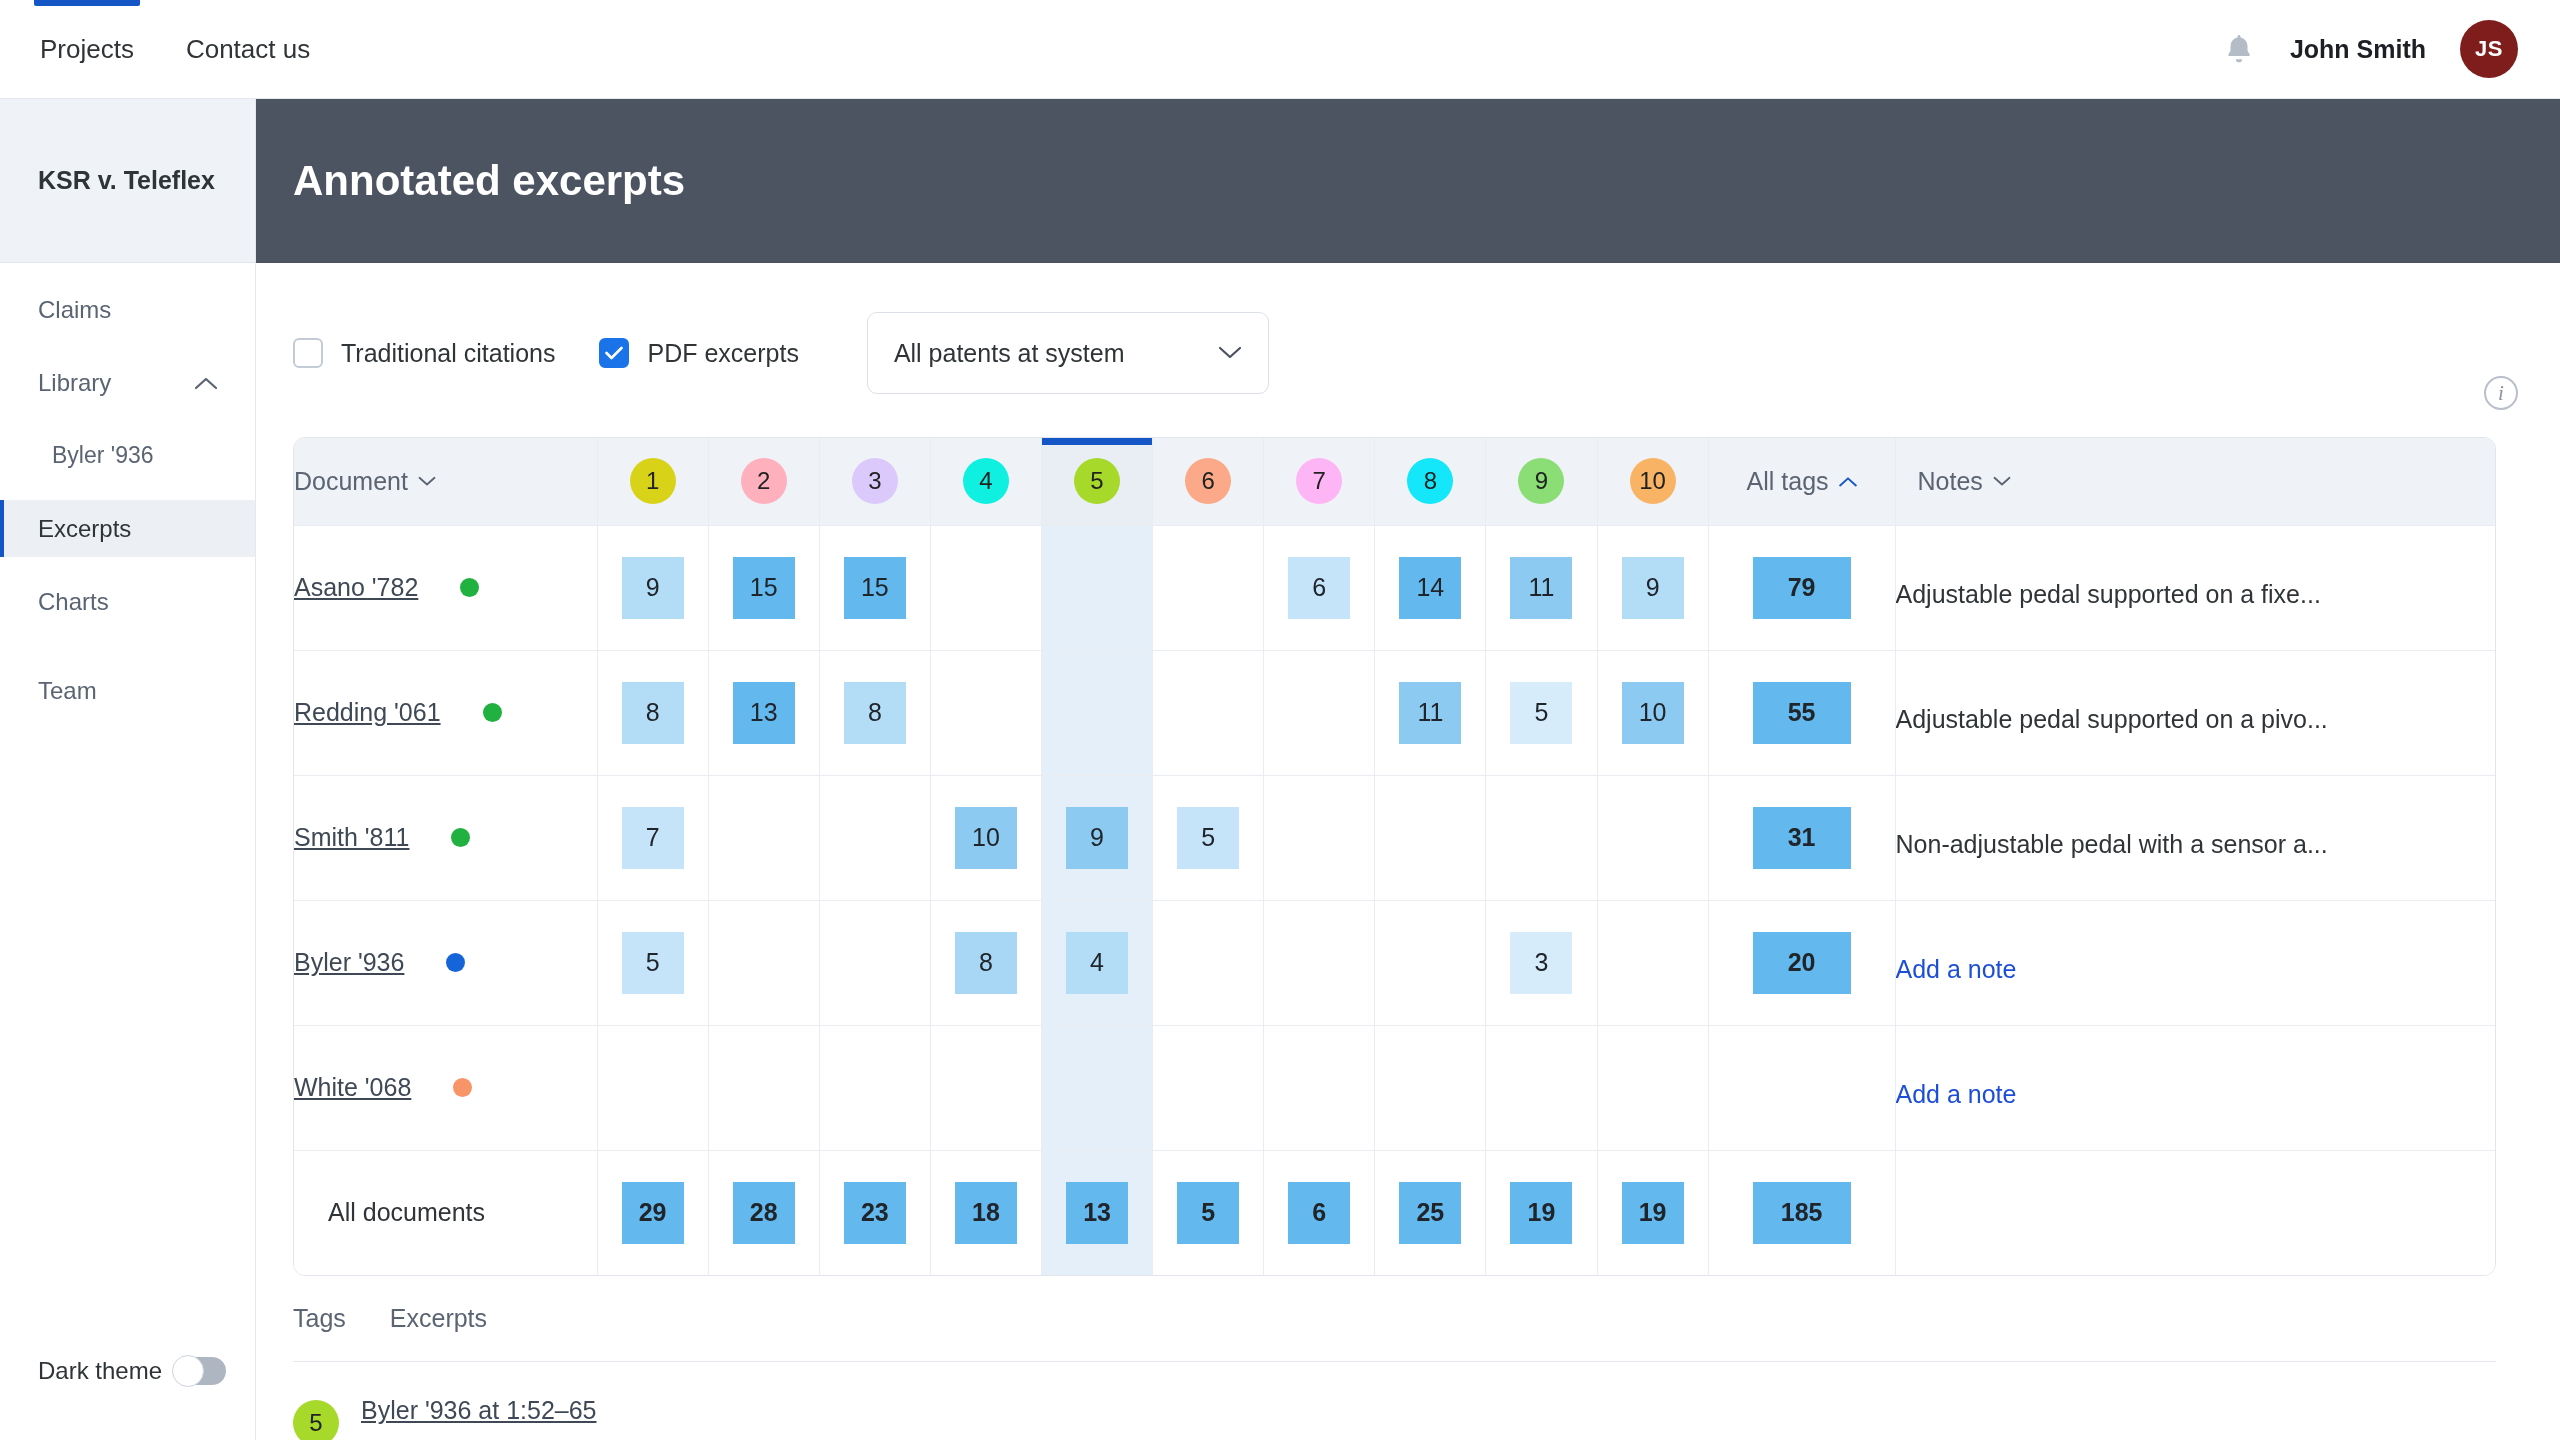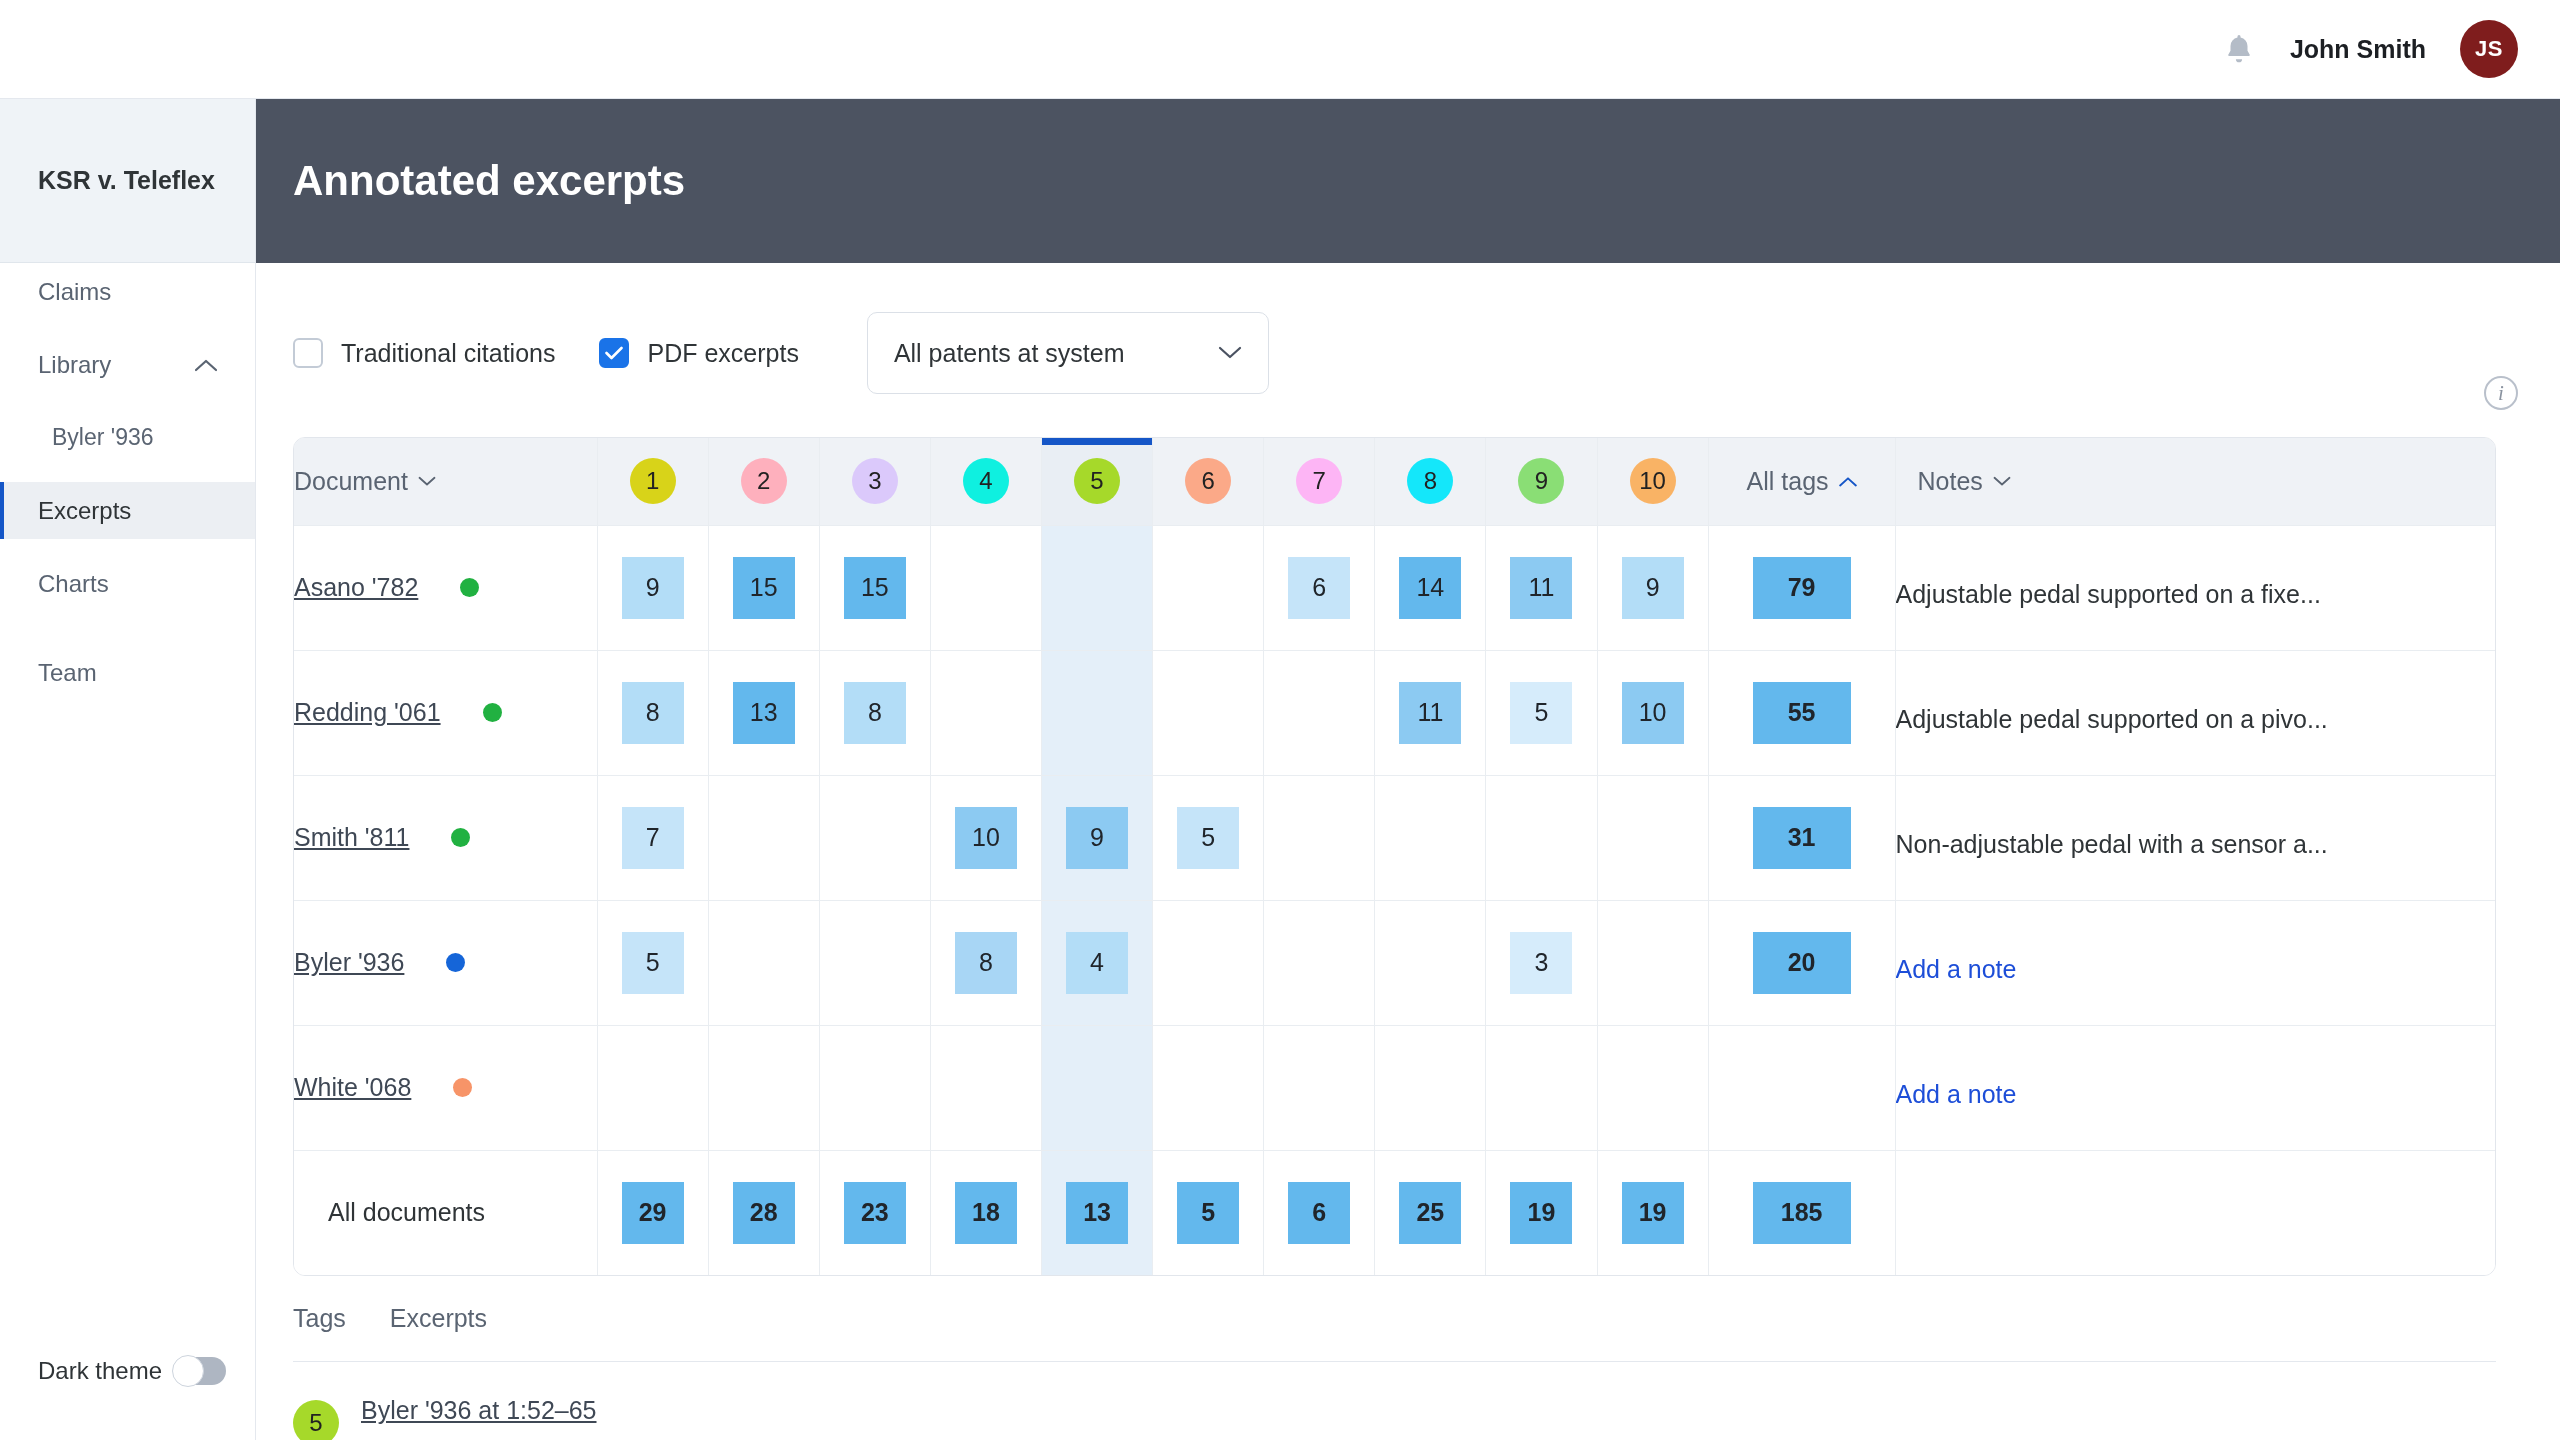--- a/index.html
+++ b/index.html
@@ -48,21 +48,21 @@
     position: absolute; top: 99px; left: 0; width: 256px; height: 1341px;
     background: #ffffff;
     border-right: 1px solid #e4e8ee;
   }
   .project-box {
     height: 164px; background: #eff3f7;
     border-bottom: 1px solid #e0e6ec;
     display: flex; align-items: center; padding-left: 38px;
   }
   .project-title { font-size: 25px; font-weight: 700; color: #2f3437; }
-  .side-items { }
+  .side-items { padding-top: 18px; }
   .side-item {
     height: 57px; display: flex; align-items: center;
     padding-left: 38px; font-size: 24px; color: #5a6472;
     cursor: pointer; position: relative;
   }
   .side-item.sub { padding-left: 52px; font-size: 23px; }
   .side-item.selected {
     background: #eceff3; color: #2f3437;
   }
   .side-item.selected::before {
@@ -209,20 +209,28 @@
   .excerpt-cite {
     font-size: 25px; color: #3f4855; text-decoration: underline;
     cursor: pointer; display: inline-block; margin-bottom: 10px;
   }
   .excerpt-text { font-size: 25px; line-height: 1.42; color: #2f3437; }
 </style>
 </head>
 <body>
 
 <div class="topnav">
+  <div class="topnav-left">
+    <div class="nav-link active">
+      <span>Projects</span>
+    </div>
+    <div class="nav-link">
+      <span>Contact us</span>
+    </div>
+  </div>
   <div class="topnav-right">
     <span class="bell-icon">
       <svg viewBox="0 0 24 24" width="34" height="38" fill="#b4bcc7">
         <path d="M12 2.2a1.1 1.1 0 0 1 1.1 1.1v.6a6 6 0 0 1 4.9 5.9v3.4l1.5 2.6a.8.8 0 0 1-.7 1.2H5.2a.8.8 0 0 1-.7-1.2L6 13.2V9.8a6 6 0 0 1 4.9-5.9v-.6A1.1 1.1 0 0 1 12 2.2z"></path>
         <path d="M9.8 19.2h4.4a2.2 2.2 0 0 1-4.4 0z"></path>
       </svg>
     </span>
     <span class="user-name">John Smith</span>
     <span class="avatar">JS</span>
   </div>

